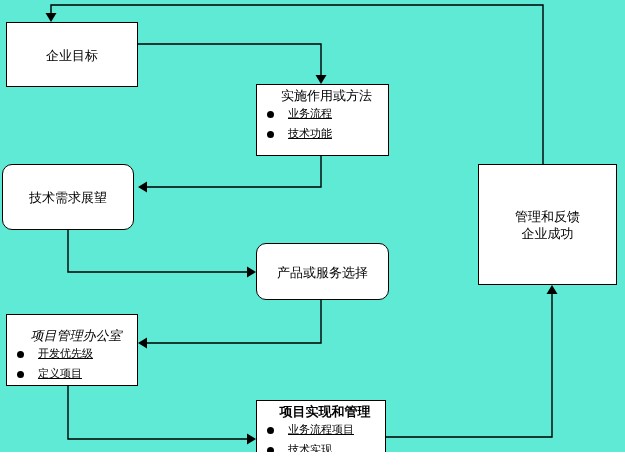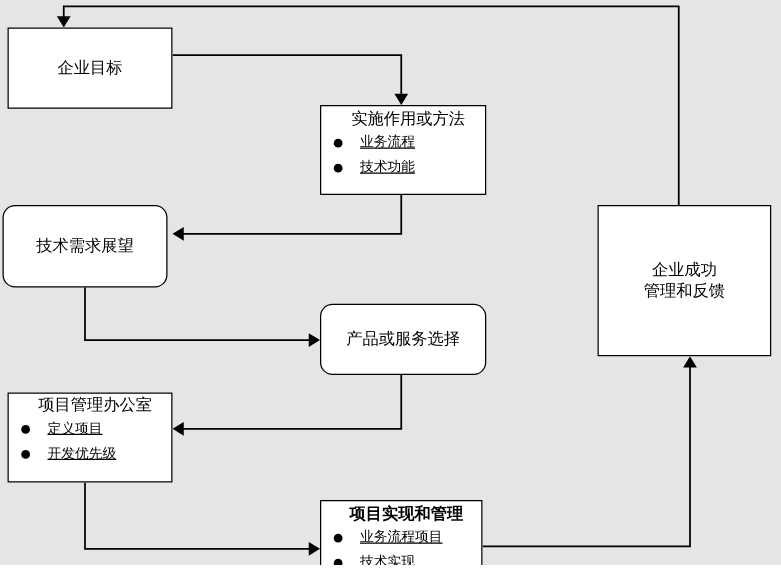--- a/index.html
+++ b/index.html
@@ -7,21 +7,21 @@
     padding: 0;
     background: #ffffff;
   }
   body {
     font-family: "DejaVu Sans", "Liberation Sans", sans-serif;
   }
   #canvas {
     position: relative;
     width: 625px;
     height: 452px;
-    background: #e5e5e5;
+    background: #5eead4;
     overflow: hidden;
   }
   svg.wires {
     position: absolute;
     left: 0;
     top: 0;
     width: 625px;
     height: 468px;
   }
   .node {
@@ -121,34 +121,34 @@
         <div class="center-wrap">
           <div class="node-title">技术需求展望</div>
         </div>
       </div>
       <div class="node" style="left: 256px; top: 243px; width: 133px; height: 57px; border-color: rgb(0, 0, 0); border-radius: 10px;">
         <div class="center-wrap">
           <div class="node-title">产品或服务选择</div>
         </div>
       </div>
       <div class="node" style="left: 6px; top: 314px; width: 132px; height: 72px; border-color: rgb(0, 0, 0);">
-        <div class="node-title left" style="margin-top: 1px;">项目管理办公室</div>
+        <div class="node-title left" style="margin-top: 12px; font-style: italic;">项目管理办公室</div>
         <ul class="bullets">
+          <li><span class="dot"></span><span class="btxt">开发优先级</span></li>
           <li><span class="dot"></span><span class="btxt">定义项目</span></li>
-          <li><span class="dot"></span><span class="btxt">开发优先级</span></li>
         </ul>
       </div>
       <div class="node" style="left: 256px; top: 400px; width: 130px; height: 67px; border-color: rgb(0, 0, 0);">
         <div class="node-title left" style="margin-top: 2px; font-weight: bold;">项目实现和管理</div>
         <ul class="bullets">
           <li><span class="dot"></span><span class="btxt">业务流程项目</span></li>
           <li><span class="dot"></span><span class="btxt">技术实现</span></li>
         </ul>
       </div>
       <div class="node" style="left: 478px; top: 164px; width: 139px; height: 121px; border-color: rgb(0, 0, 0);">
         <div class="center-wrap">
+          <div class="node-title">管理和反馈</div>
           <div class="node-title">企业成功</div>
-          <div class="node-title">管理和反馈</div>
         </div>
       </div>
     </div>
 
 </div>
 
 </body></html>

